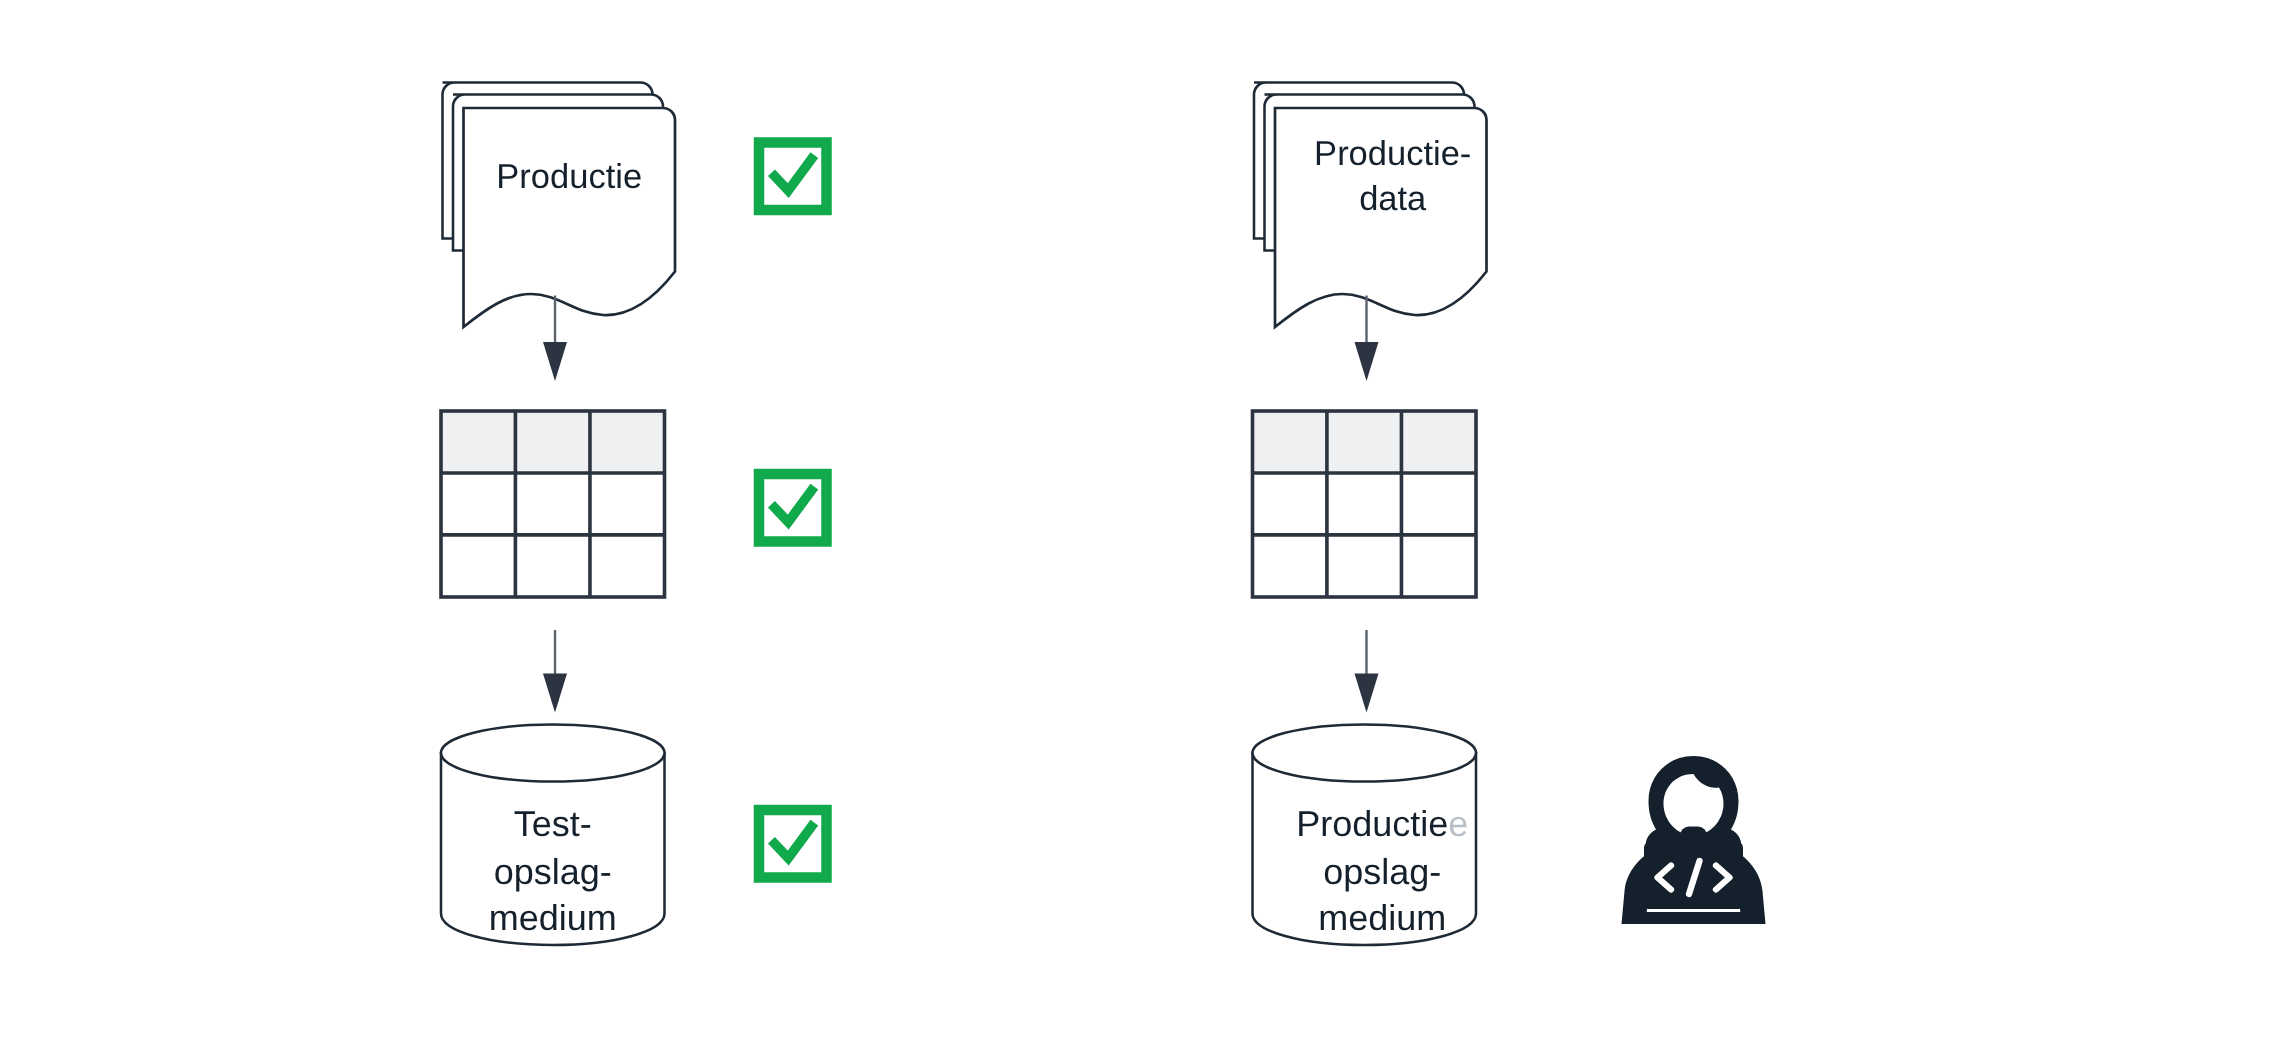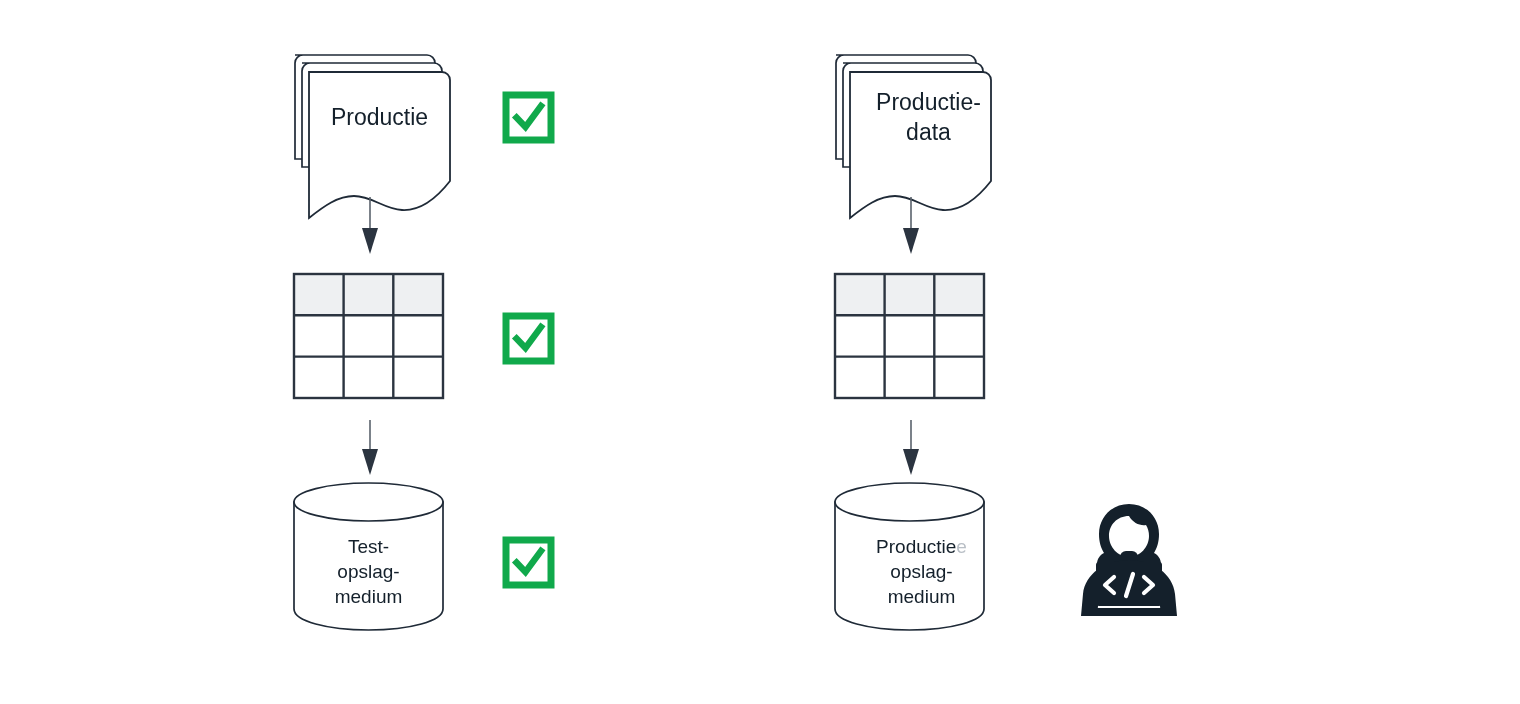--- a/index.html
+++ b/index.html
@@ -28,21 +28,21 @@
     line-height: 1.32;
     color: #14202b;
     white-space: pre-line;
     pointer-events: none;
     -webkit-font-smoothing: antialiased;
   }
   .doc-label {
     font-size: 23px;
   }
   .cyl-label {
-    font-size: 19px;
+    font-size: 24px;
   }
   .ghost-char {
     color: #b9bfc6;
   }
 </style>
 </head>
 <body>
 
 <svg id="canvas" viewBox="0 0 1520 704" xmlns="http://www.w3.org/2000/svg">
 

